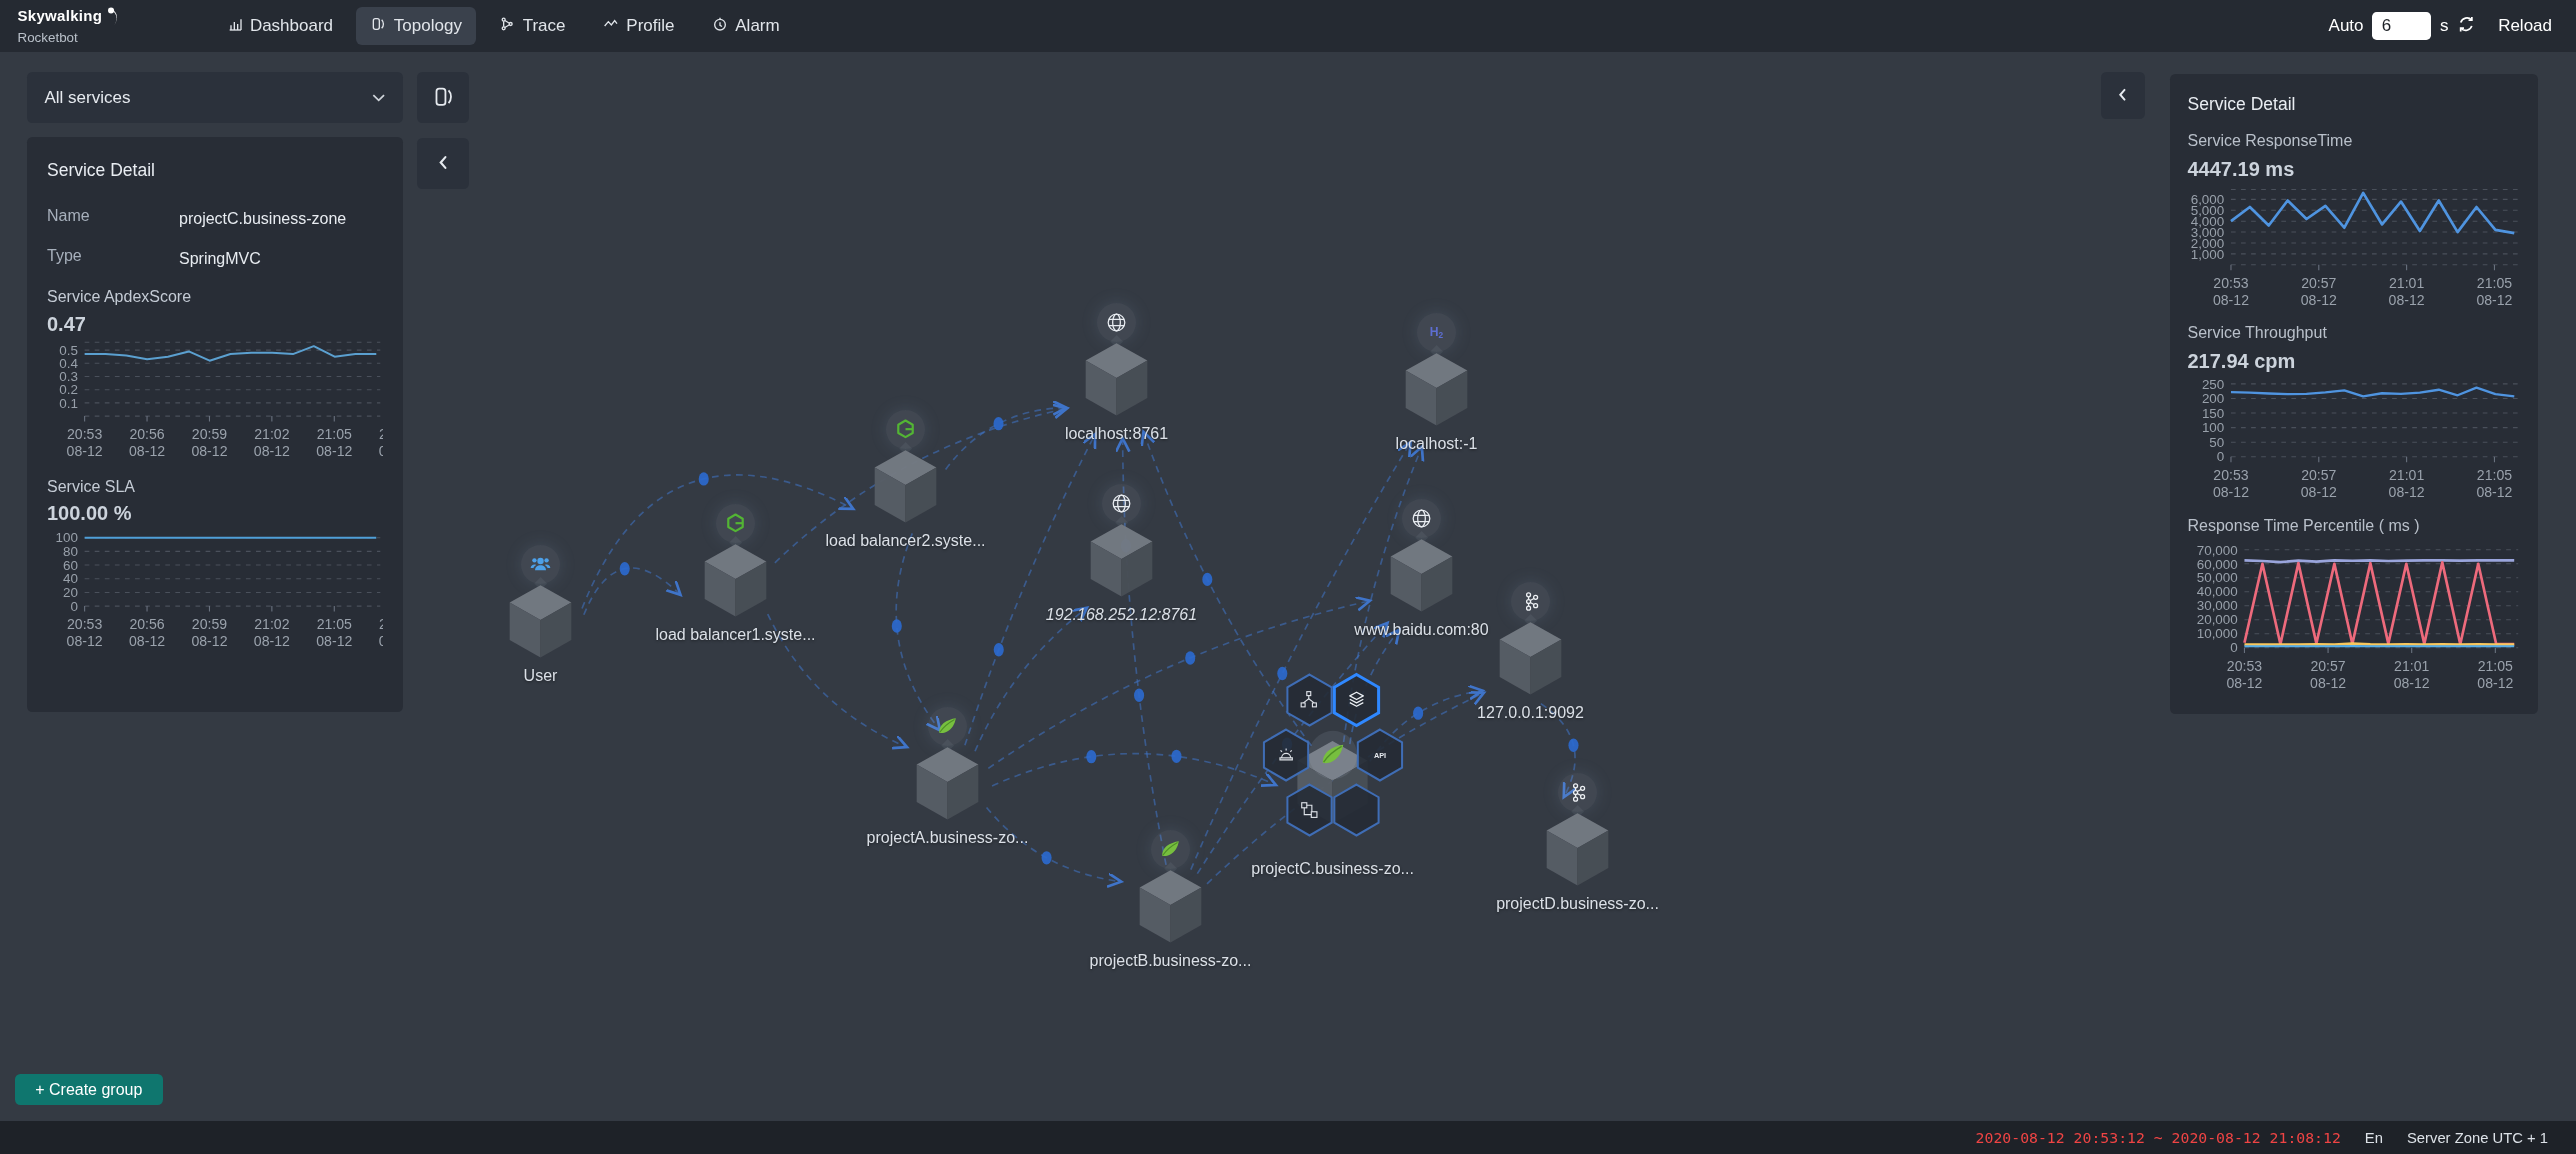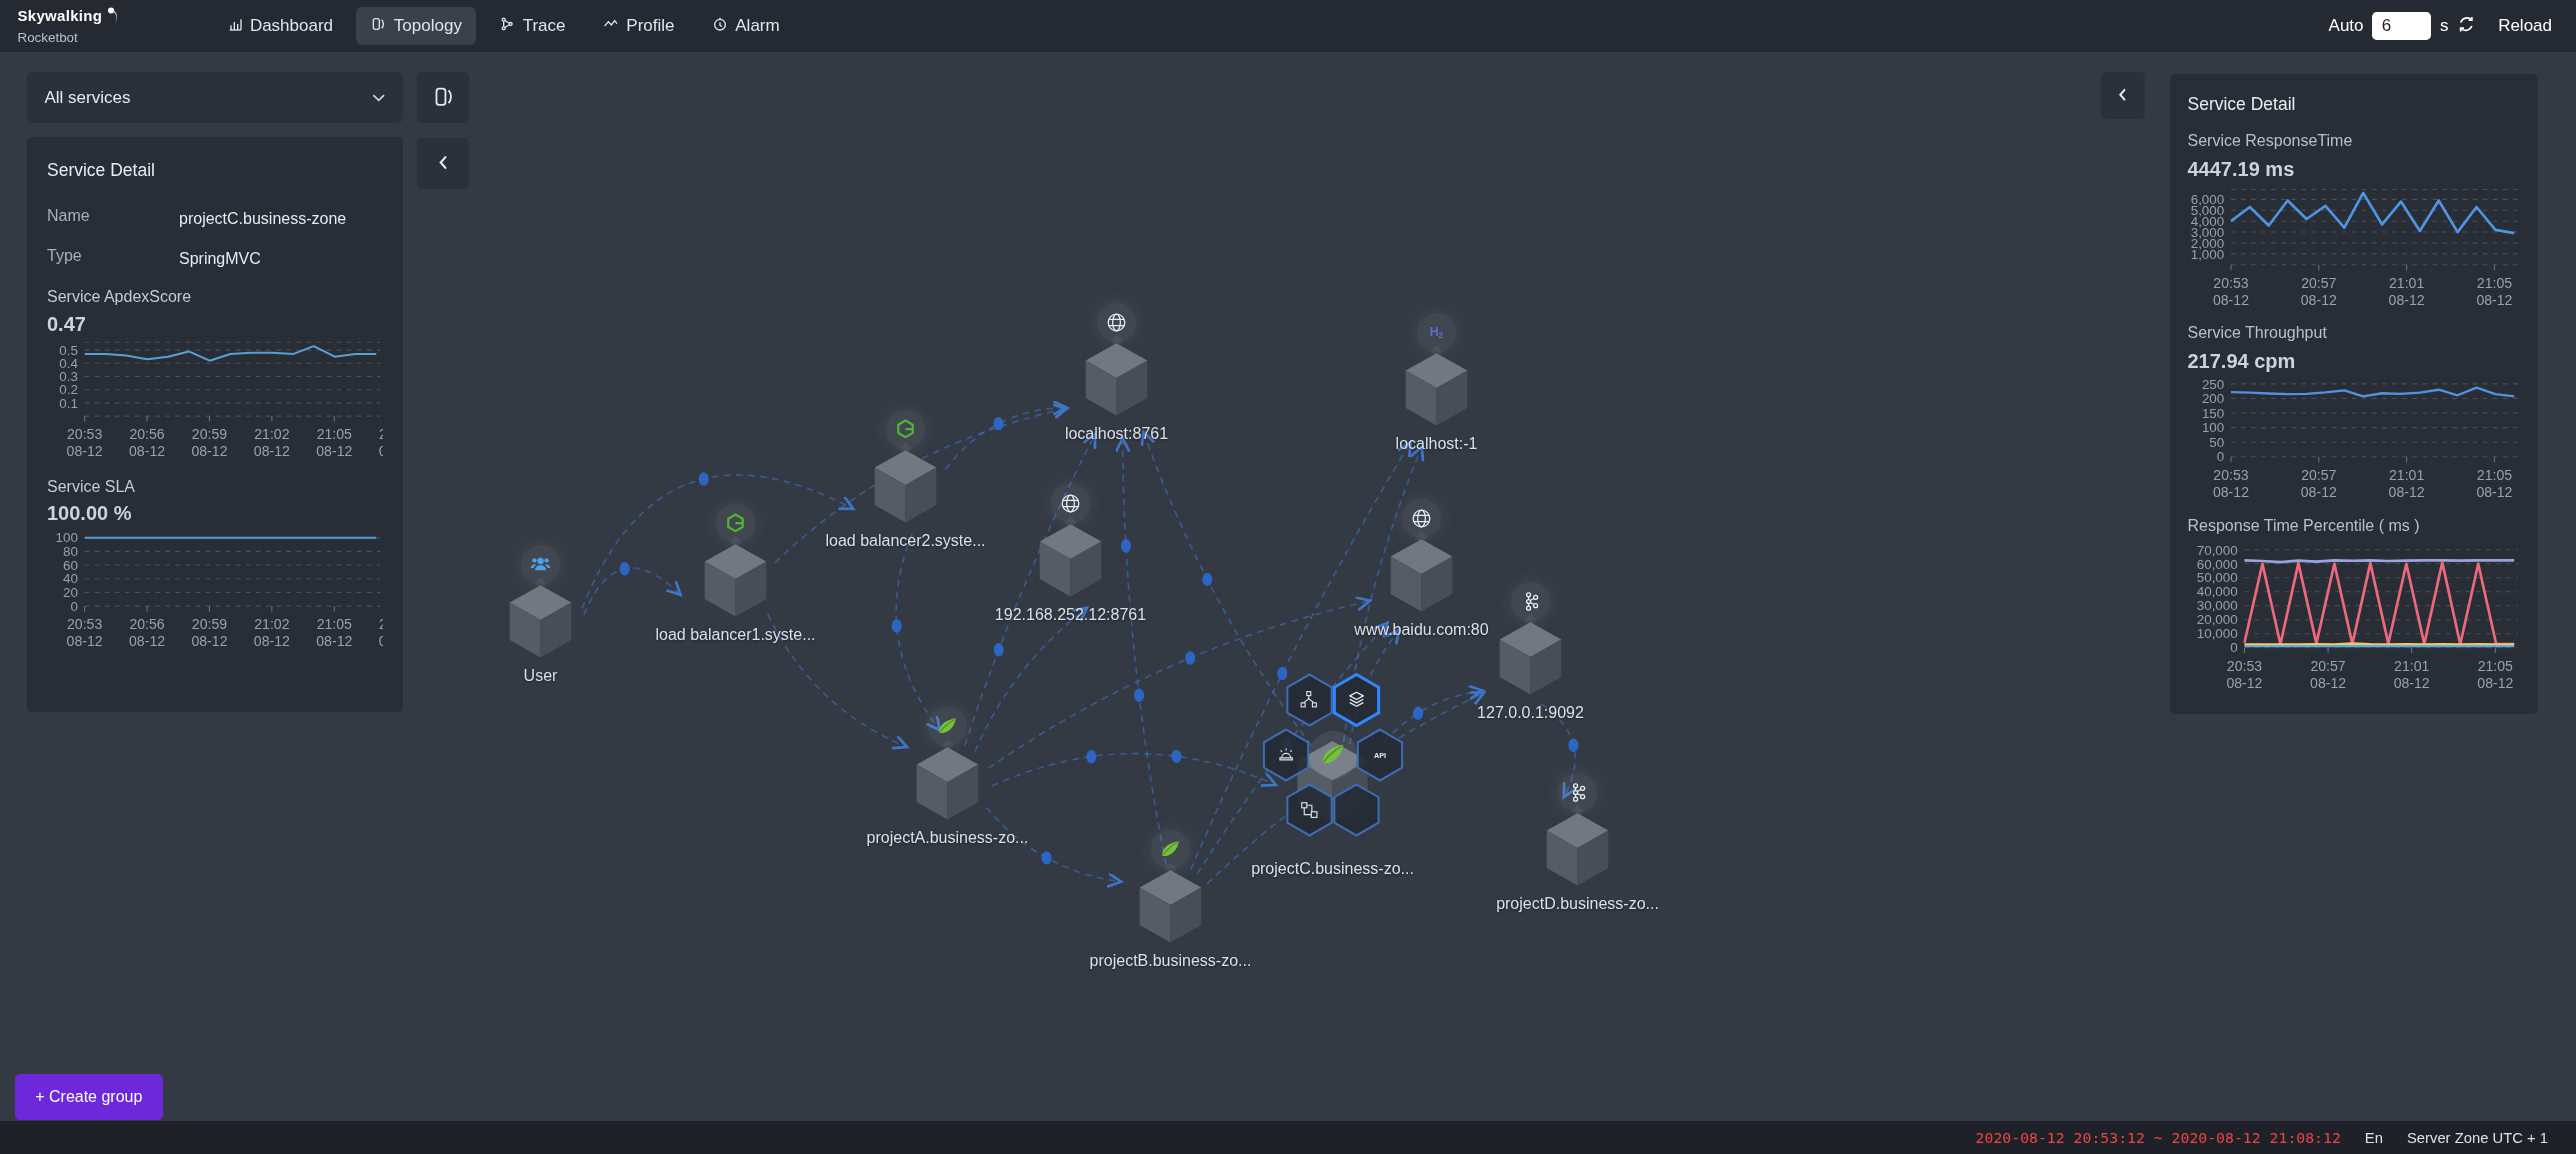--- a/index.html
+++ b/index.html
@@ -55,21 +55,21 @@
   .kv-value { font-size:16px; color:#e8ecf1; line-height:1.45; width:201px; }
   .metric-head { font-size:16px; color:#c4cbd5; margin:9.4px 0 6.7px; }
   .metric-value { font-size:20px; font-weight:bold; color:#ccd3dc; margin-bottom:2.7px; }
 
   
   .right-panel { position:absolute; right:38px; top:21.5px; width:368px; height:640px; background:#282d36;
     border-radius:5.4px; padding:20px 17.5px; z-index:10; }
   .right-panel .card-title { margin-bottom:17.5px; }
   .sec-label { font-size:16px; color:#b9c0ca; margin-bottom:8px; }
 
-  .create-group { position:absolute; left:14.8px; top:1022px; width:148px; height:46px; background:#6d28d9; color:#fff;
+  .create-group { position:absolute; left:14.8px; top:1022px; width:148px; height:31px; background:#0f766e; color:#fff;
     font-size:16px; border:none; border-radius:5.4px; cursor:pointer; z-index:10; font-family:"Liberation Sans",sans-serif; }
 
   
   .footer { height:33px; background:#1e2228; display:flex; align-items:center; justify-content:flex-end;
     gap:24px; padding-right:28px; position:relative; z-index:30; }
   .footer .time { font-family:"DejaVu Sans Mono", monospace; font-size:14.8px; color:#ef4444; }
   .footer .plain { font-size:14.8px; color:#dde2e8; }
 
   .chart { position:relative; }
   svg text { font-family:"Liberation Sans", sans-serif; }
@@ -265,21 +265,21 @@
             <text x="18" y="24" text-anchor="middle" font-family="DejaVu Serif, serif" font-size="19" font-weight="bold" fill="#5d6ed2">H<tspan font-size="13" dy="3">2</tspan></text>
           </svg>
         </div>
         <svg class="cube" width="67" height="74" viewBox="0 0 100 110">
       <polygon points="50,0 96,26 50,52 4,26" fill="#747a82" fill-opacity=".97"></polygon>
       <polygon points="4,26 50,52 50,108 4,82" fill="#575d65" fill-opacity=".97"></polygon>
       <polygon points="50,52 96,26 96,82 50,108" fill="#484e56" fill-opacity=".97"></polygon>
         </svg>
         <div class="nlabel">localhost:-1</div>
       </div>
-      <div class="node" style="left: 970px; top: 424px;">
+      <div class="node" style="left: 1021px; top: 424px; font-style: italic;">
         <div class="badge">
           <svg width="23" height="23" viewBox="0 0 36 36">
             <g fill="none" stroke="#e8ecf1" stroke-width="2">
               <circle cx="18" cy="18" r="13"></circle>
               <ellipse cx="18" cy="18" rx="6" ry="13"></ellipse>
               <path d="M6.2 13h23.6M6.2 23h23.6"></path>
             </g>
           </svg>
         </div>
         <svg class="cube" width="67" height="74" viewBox="0 0 100 110">

